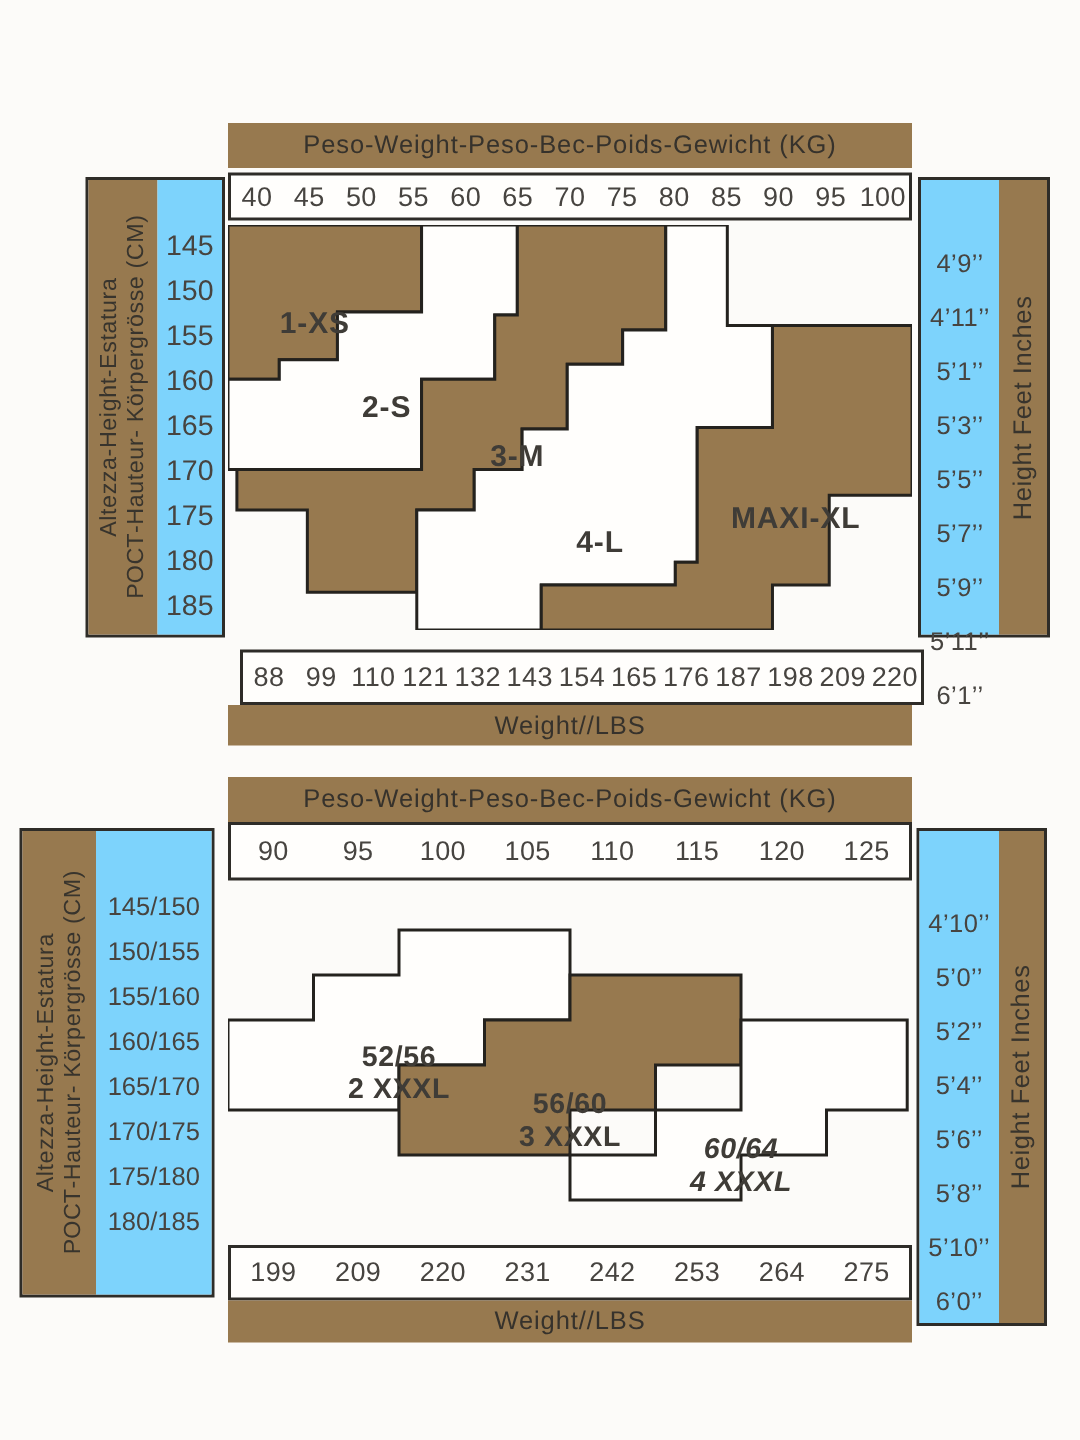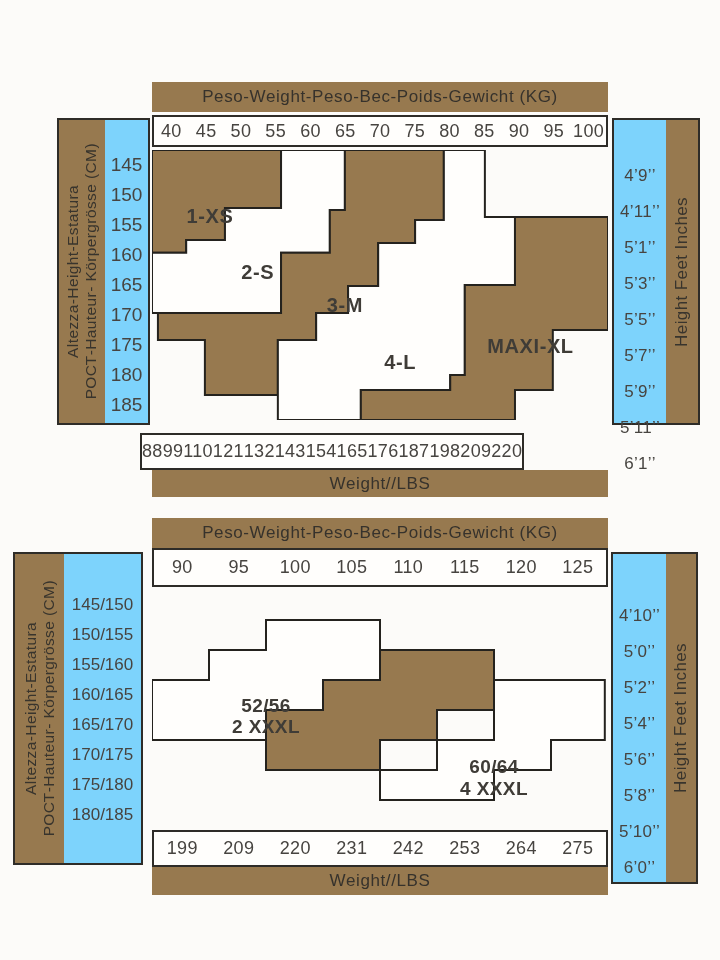--- a/index.html
+++ b/index.html
@@ -94,21 +94,21 @@
         <div>3-M</div>
       </div>
       <div class="region-label chart1-label" style="left: 54.4%; top: 65.5%;">
         <div>4-L</div>
       </div>
       <div class="region-label chart1-label" style="left: 83%; top: 59.5%;">
         <div>MAXI-XL</div>
       </div>
     </div>
 
-  <div class="abs axis-box" style="left:140px;top:433px;width:384px;height:37px;">
+  <div class="abs axis-box" style="left:160px;top:433px;width:456px;height:37px;">
       <span class="cell">88</span>
       <span class="cell">99</span>
       <span class="cell">110</span>
       <span class="cell">121</span>
       <span class="cell">132</span>
       <span class="cell">143</span>
       <span class="cell">154</span>
       <span class="cell">165</span>
       <span class="cell">176</span>
       <span class="cell">187</span>
@@ -182,21 +182,25 @@
   <div class="plot chart2" style="left:152px;top:590px;width:456px;height:240px;">
       <svg viewBox="0 0 100 100" preserveAspectRatio="none" class="regions">
         <polygon points="25,12.5 50,12.5 50,37.5 37.5,37.5 37.5,50 25,50 25,62.5 0,62.5 0,37.5 12.5,37.5 12.5,25 25,25" fill="#fffefc" stroke="#24221e" stroke-width="2" vector-effect="non-scaling-stroke"></polygon>
         <polygon points="50,25 75,25 75,50 62.5,50 62.5,62.5 50,62.5 50,75 25,75 25,50 37.5,50 37.5,37.5 50,37.5" fill="#97794f" stroke="#24221e" stroke-width="2" vector-effect="non-scaling-stroke"></polygon>
         <polygon points="75,37.5 99.3,37.5 99.3,62.5 87.5,62.5 87.5,75 75,75 75,87.5 50,87.5 50,75 62.5,75 62.5,62.5 75,62.5" fill="#fffefc" stroke="#24221e" stroke-width="2" vector-effect="non-scaling-stroke"></polygon>
       </svg>
       <div class="region-label chart2-label" style="left: 25%; top: 38%;">
         <div>52/56</div>
         <div>2 XXXL</div>
       </div>
-      <div class="region-label chart2-label" style="left: 75%; top: 63.5%;">
+      <div class="region-label chart2-label" style="left: 50%; top: 51%;">
+        <div>56/60</div>
+        <div>3 XXXL</div>
+      </div>
+      <div class="region-label chart2-label" style="left: 75%; top: 63.5%; font-style: italic;">
         <div>60/64</div>
         <div>4 XXXL</div>
       </div>
     </div>
 
   <div class="abs axis-box" style="left:152px;top:830px;width:456px;height:37px;">
       <span class="cell">199</span>
       <span class="cell">209</span>
       <span class="cell">220</span>
       <span class="cell">231</span>

